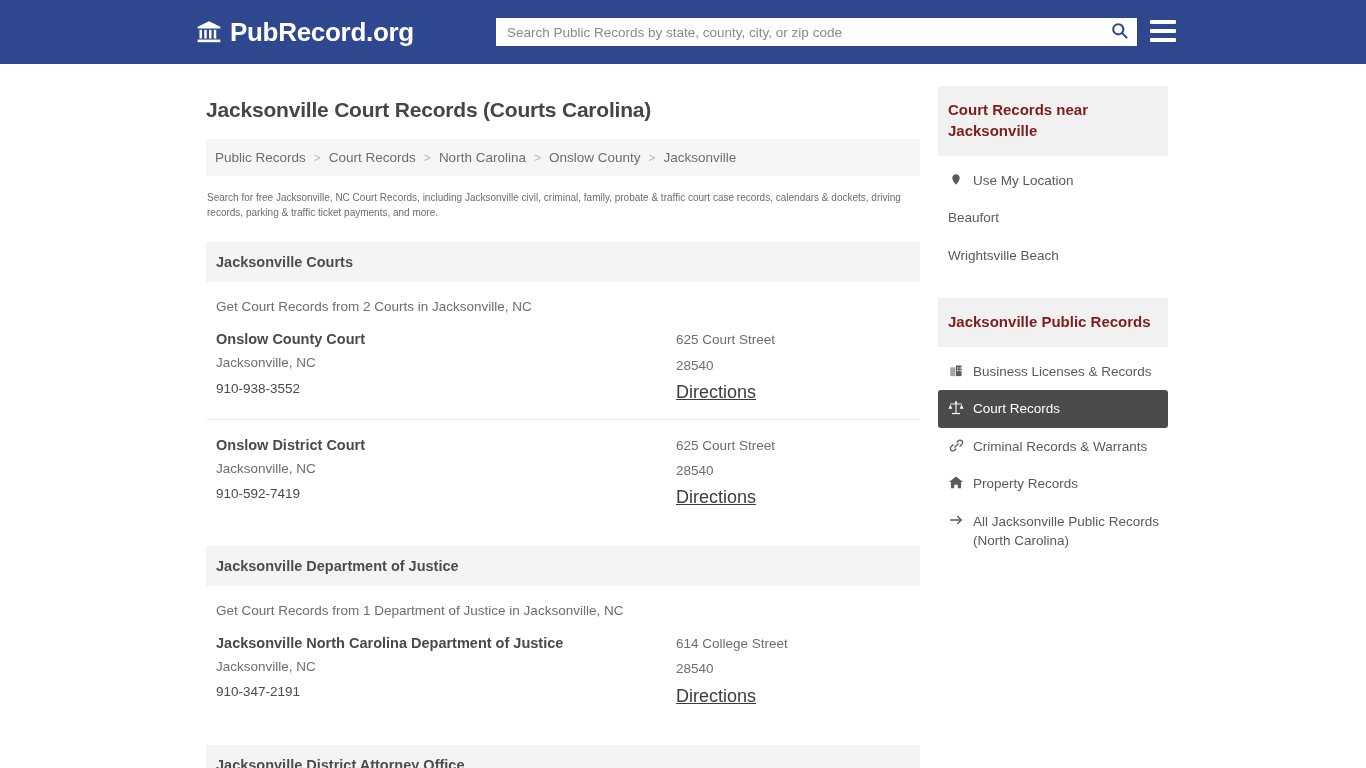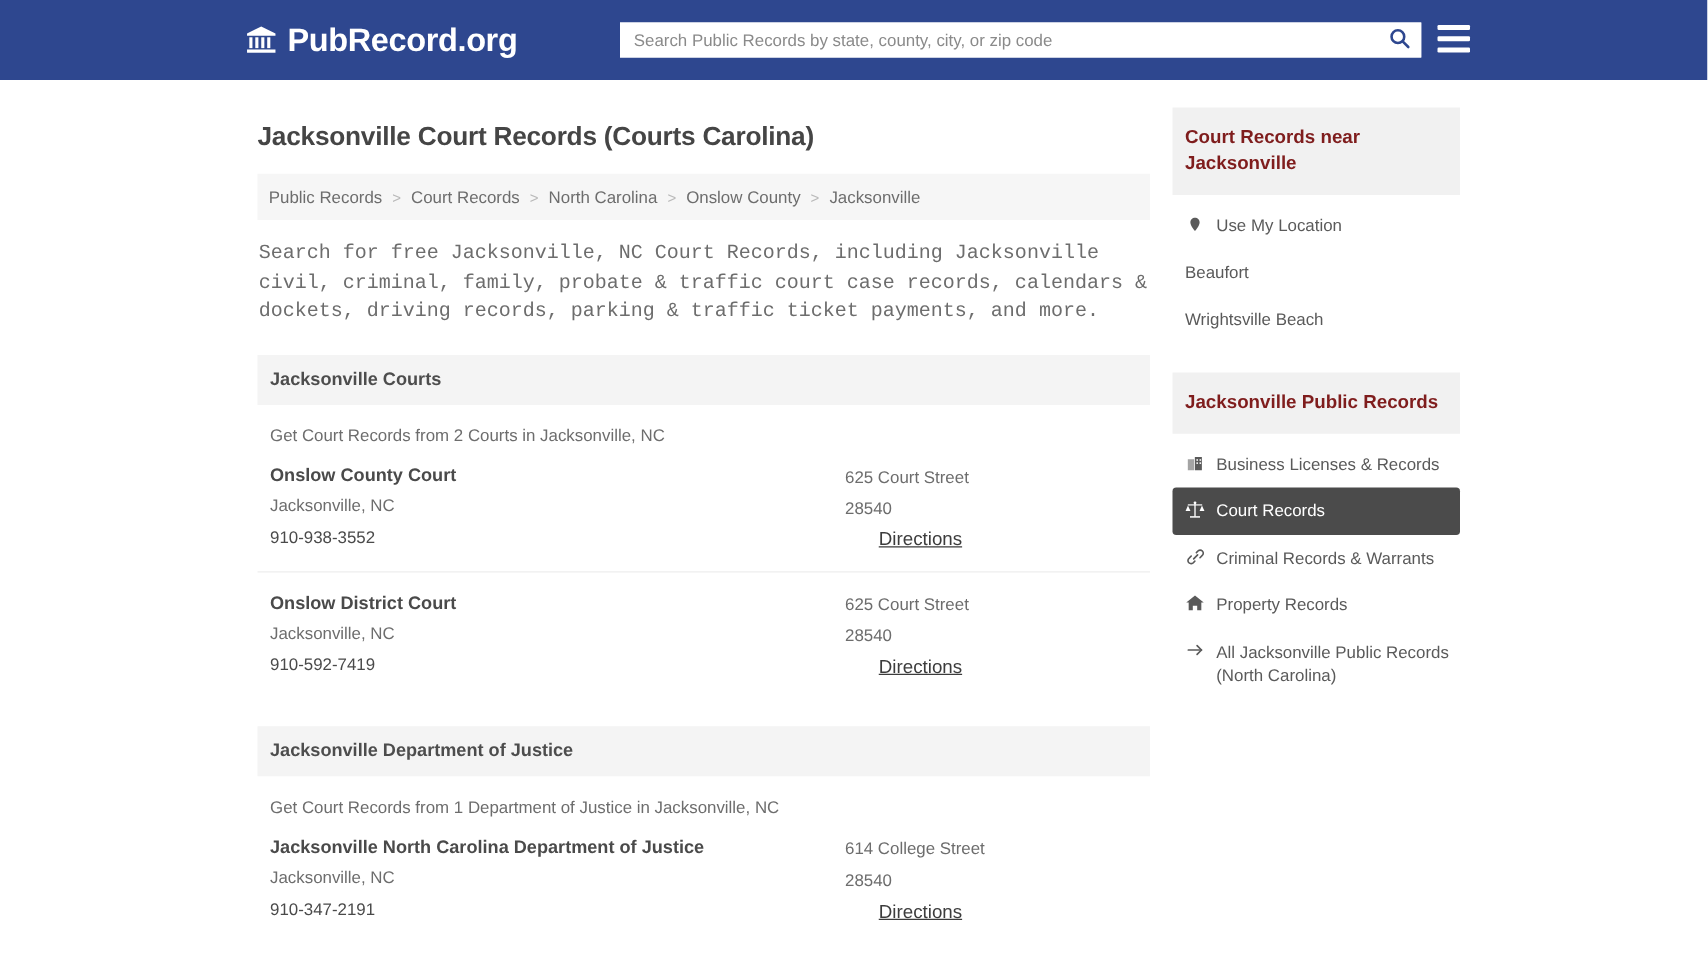--- a/index.html
+++ b/index.html
@@ -105,26 +105,25 @@
     color: #6d6d6d;
     display: flex;
     align-items: center;
     flex-wrap: wrap;
     margin-left: 8px;
   }
   .breadcrumb a { color: #6d6d6d; text-decoration: none; }
   .breadcrumb .sep { color: #b9b9b9; margin: 0 8px; font-size: 12px; }
 
   .intro {
-    font-size: 16px;
+    font-size: 10px;
     line-height: 1.47;
     color: #6d6d6d;
     margin: 15px 0 0 9px;
     max-width: 712px;
-    font-family: Liberation Mono, monospace;
   }
 
   
   .section { margin-top: 22px; margin-left: 8px; }
   .section-header {
     background: #f4f4f4;
     padding: 12px 0 12px 10px;
     font-size: 14.5px;
     font-weight: bold;
     color: #4d4d4d;
@@ -152,26 +151,25 @@
     color: #6d6d6d;
     margin-bottom: 7px;
     line-height: 1.35;
   }
   .entry-phone {
     font-size: 13.5px;
     color: #4a4a4a;
     line-height: 1.35;
   }
   .directions {
-    font-size: 15px;
+    font-size: 18px;
     color: #3c3c3c;
     text-decoration: underline;
     cursor: pointer;
     display: inline-block;
-    margin-left: 27px;
   }
 
   
   .panel { margin-bottom: 24px; }
   .panel-header {
     background: #f1f1f1;
     padding: 13px 14px 14px 10px;
     font-size: 15px;
     font-weight: bold;
     color: #7f1d1d;

